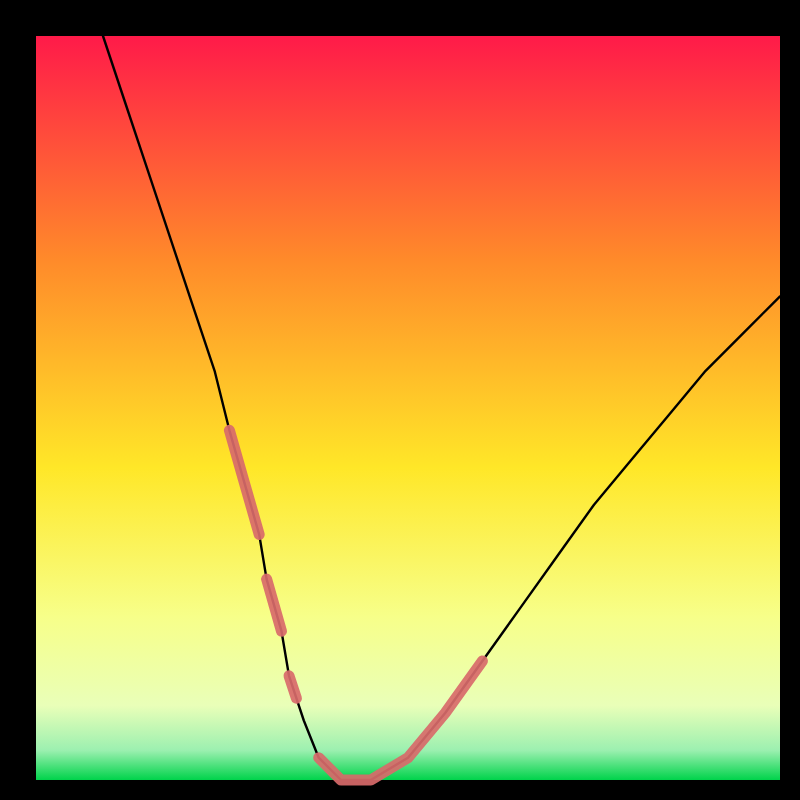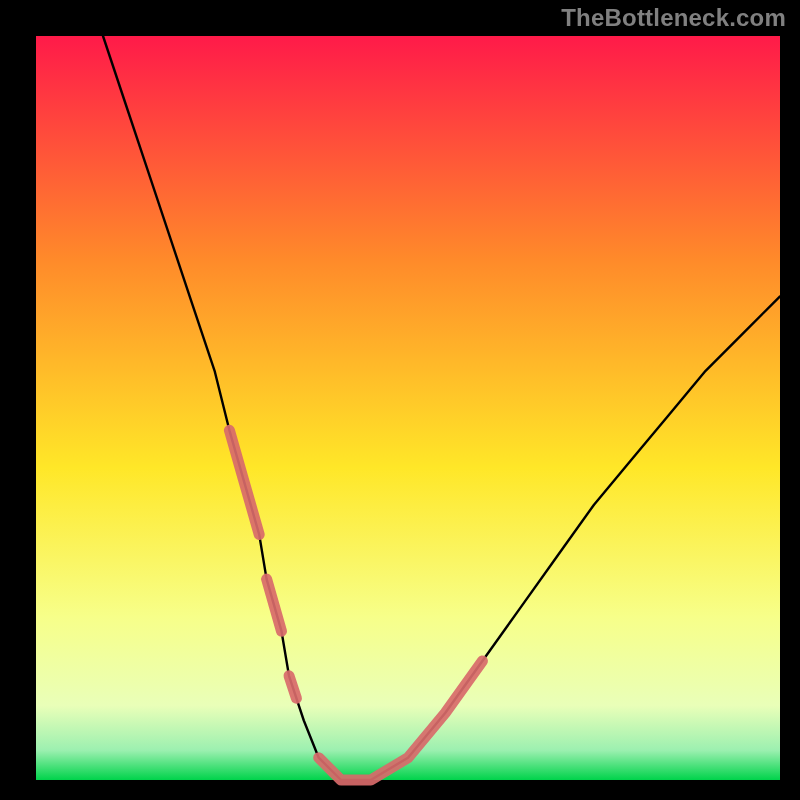--- a/index.html
+++ b/index.html
@@ -29,21 +29,20 @@
   }
   svg {
     position: absolute;
     left: 0; top: 0;
   }
 </style>
 </head>
 <body>
 
 <div class="frame">
-  <div class="watermark">TheBottleneck.com</div>
 
   <svg id="chart-svg" width="800" height="800" viewBox="0 0 800 800">
       <defs>
         <linearGradient id="bg-grad" x1="0" y1="0" x2="0" y2="1">
           <stop offset="0%" stop-color="#ff1a49"></stop>
           <stop offset="30%" stop-color="#ff8a2a"></stop>
           <stop offset="58%" stop-color="#ffe728"></stop>
           <stop offset="78%" stop-color="#f7ff89"></stop>
           <stop offset="90%" stop-color="#e9ffb8"></stop>
           <stop offset="96%" stop-color="#9cf0b0"></stop>

